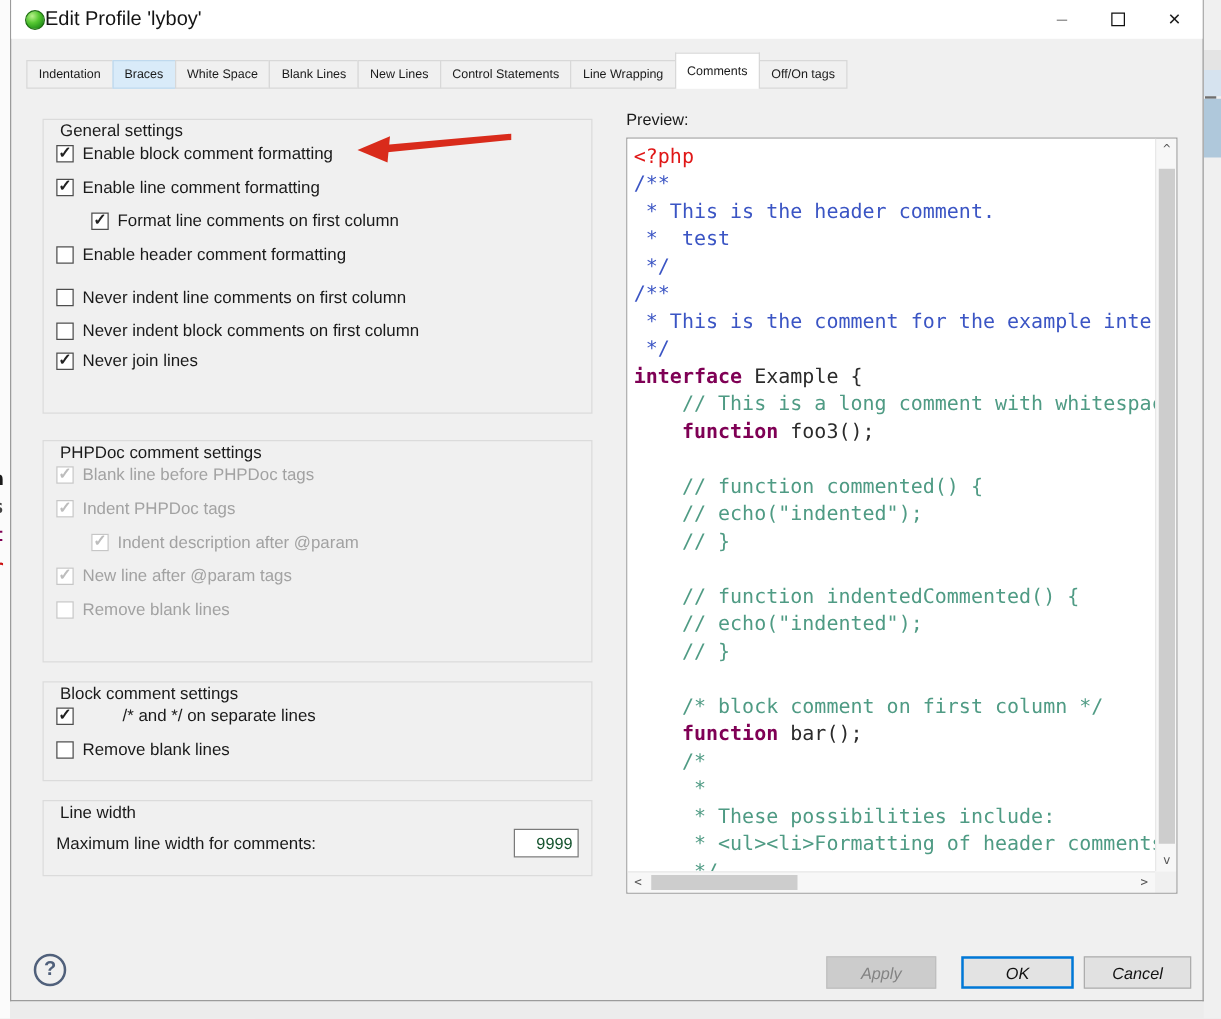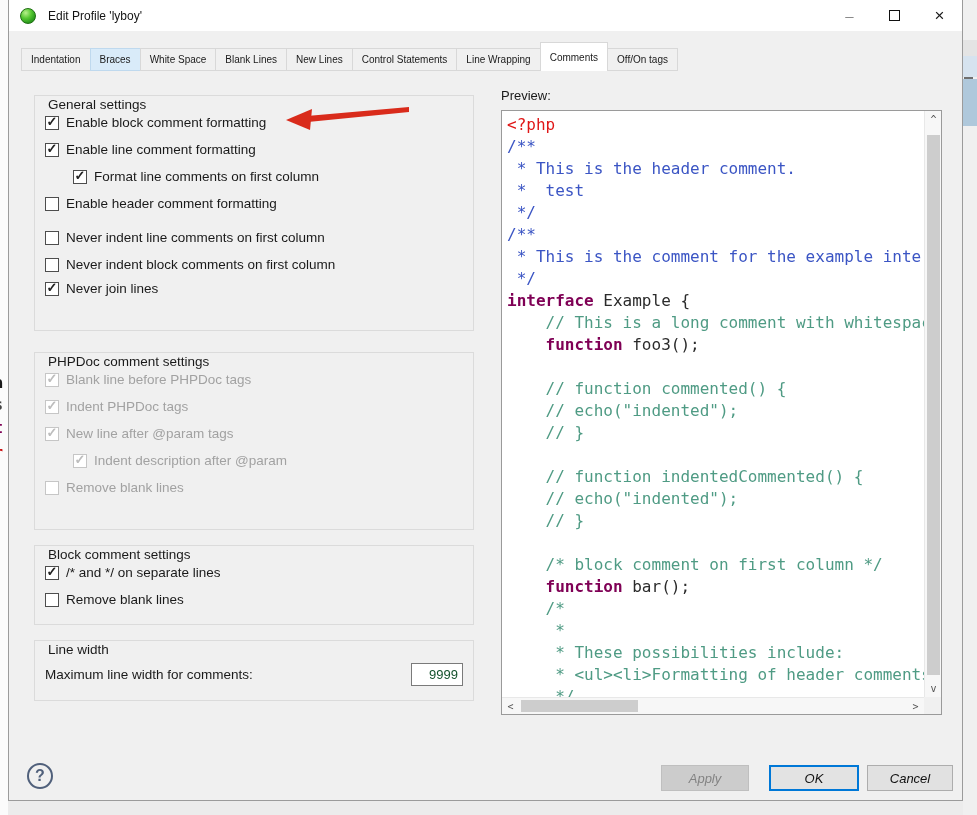--- a/index.html
+++ b/index.html
@@ -24,21 +24,21 @@
   .dialog {
     position:absolute; left:8px; top:0; width:955px; height:801px;
     background:#F0F0F0; border:1px solid #9B9B9B; border-top:none; z-index:2;
   }
 
   
   .titlebar { position:absolute; left:0; top:0; width:100%; height:31px; background:#FFFFFF; display:flex; align-items:center; }
   .app-icon { width:16px; height:16px; border-radius:50%; margin-left:11px;
     background:radial-gradient(circle at 34% 28%, #B8F08C 0%, #56C832 40%, #2E9E1F 70%, #1C7A12 100%);
     border:1px solid #1E6E12; }
-  .title-text { font-size:12px; color:#141414; margin-left:12px; }
+  .title-text { font-size:16px; color:#141414; margin-left:0; }
   .win-controls { position:absolute; right:0; top:0; height:31px; display:flex; }
   .win-btn { width:45px; height:31px; display:flex; align-items:center; justify-content:center; font-size:14px; color:#1A1A1A; }
   .win-btn.min { color:#8A8A8A; font-size:15px; }
   .win-btn.max span { display:block; width:11px; height:11px; border:1.5px solid #111; }
   .win-btn.close { font-size:17px; }
 
   
   .tabbar { position:absolute; left:12px; top:47px; height:24px; display:flex; align-items:flex-end; }
   .tab { height:23px; padding:0 9px; display:flex; align-items:center;
     border:1px solid #D8D8D8; margin-right:-1px; background:#F0F0F0;
@@ -210,39 +210,39 @@
     <span class="legend">PHPDoc comment settings</span>
     <div class="items">
         <div class="cb-row disabled" style="margin-left: 0px;">
           <span class="cb checked"></span>
           <span class="cb-label">Blank line before PHPDoc tags</span>
         </div>
         <div class="cb-row disabled" style="margin-left: 0px;">
           <span class="cb checked"></span>
           <span class="cb-label">Indent PHPDoc tags</span>
         </div>
+        <div class="cb-row disabled" style="margin-left: 28px;">
+          <span class="cb checked"></span>
+          <span class="cb-label">Indent description after @param</span>
+        </div>
         <div class="cb-row disabled" style="margin-left: 0px;">
           <span class="cb checked"></span>
           <span class="cb-label">New line after @param tags</span>
-        </div>
-        <div class="cb-row disabled" style="margin-left: 28px;">
-          <span class="cb checked"></span>
-          <span class="cb-label">Indent description after @param</span>
         </div>
         <div class="cb-row disabled" style="margin-left: 0px;">
           <span class="cb"></span>
           <span class="cb-label">Remove blank lines</span>
         </div>
       </div>
   </div>
 
   <div class="group" style="left:25px; top:545px; width:440px; height:80px;">
     <span class="legend">Block comment settings</span>
     <div class="items">
-        <div class="cb-row" style="margin-left: 0px;">
+        <div class="cb-row" style="margin-left: 0px; gap: 32px;">
           <span class="cb checked"></span>
           <span class="cb-label">/* and */ on separate lines</span>
         </div>
         <div class="cb-row" style="margin-left: 0px;">
           <span class="cb"></span>
           <span class="cb-label">Remove blank lines</span>
         </div>
       </div>
   </div>
 

